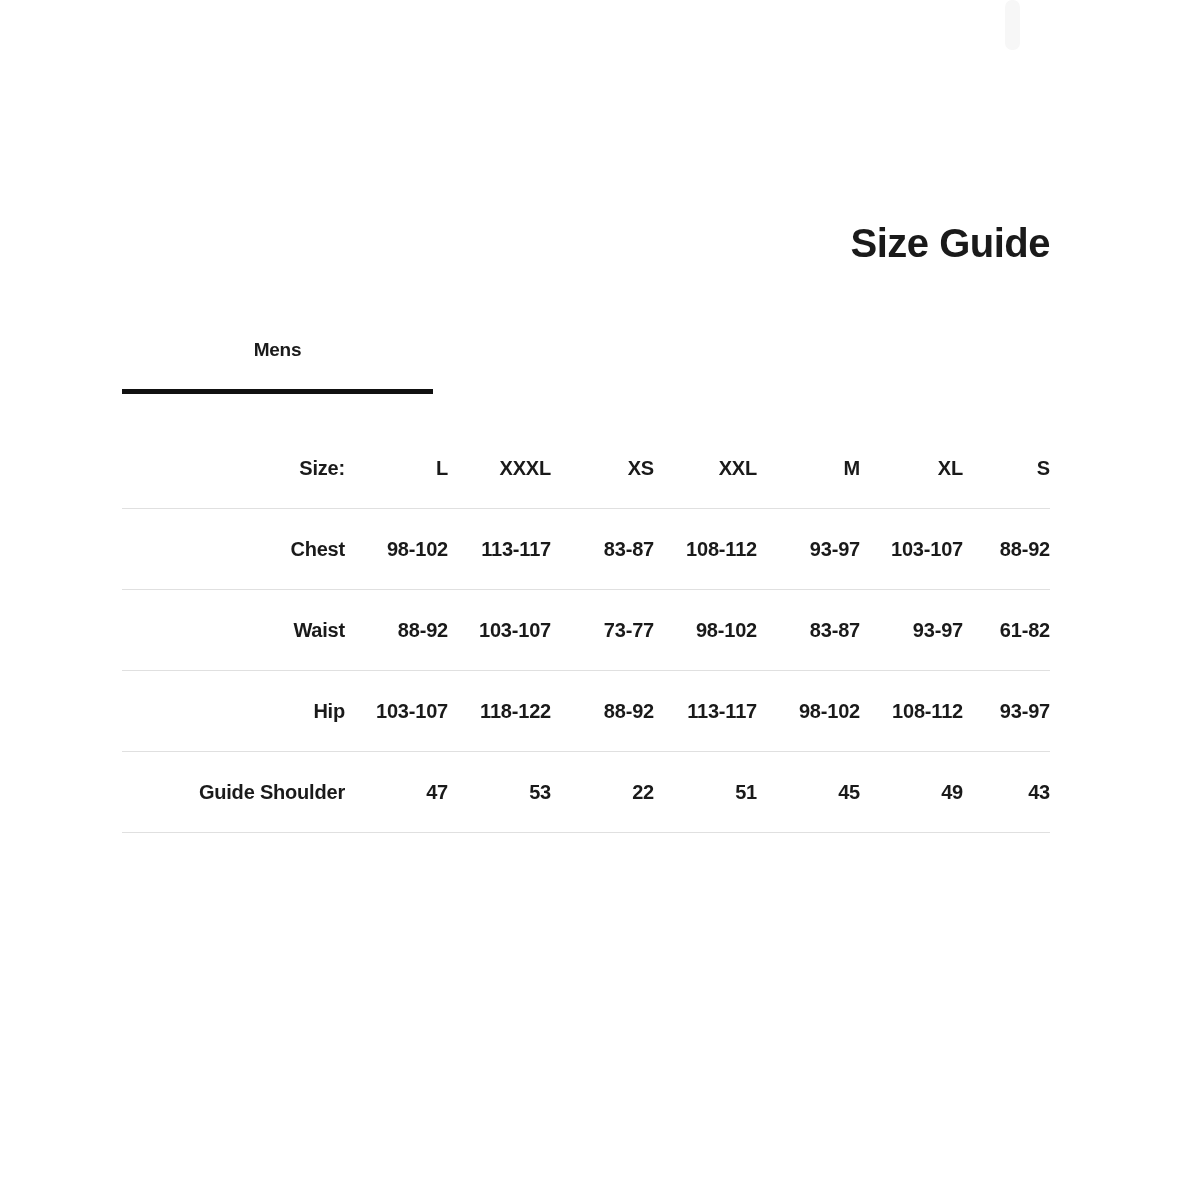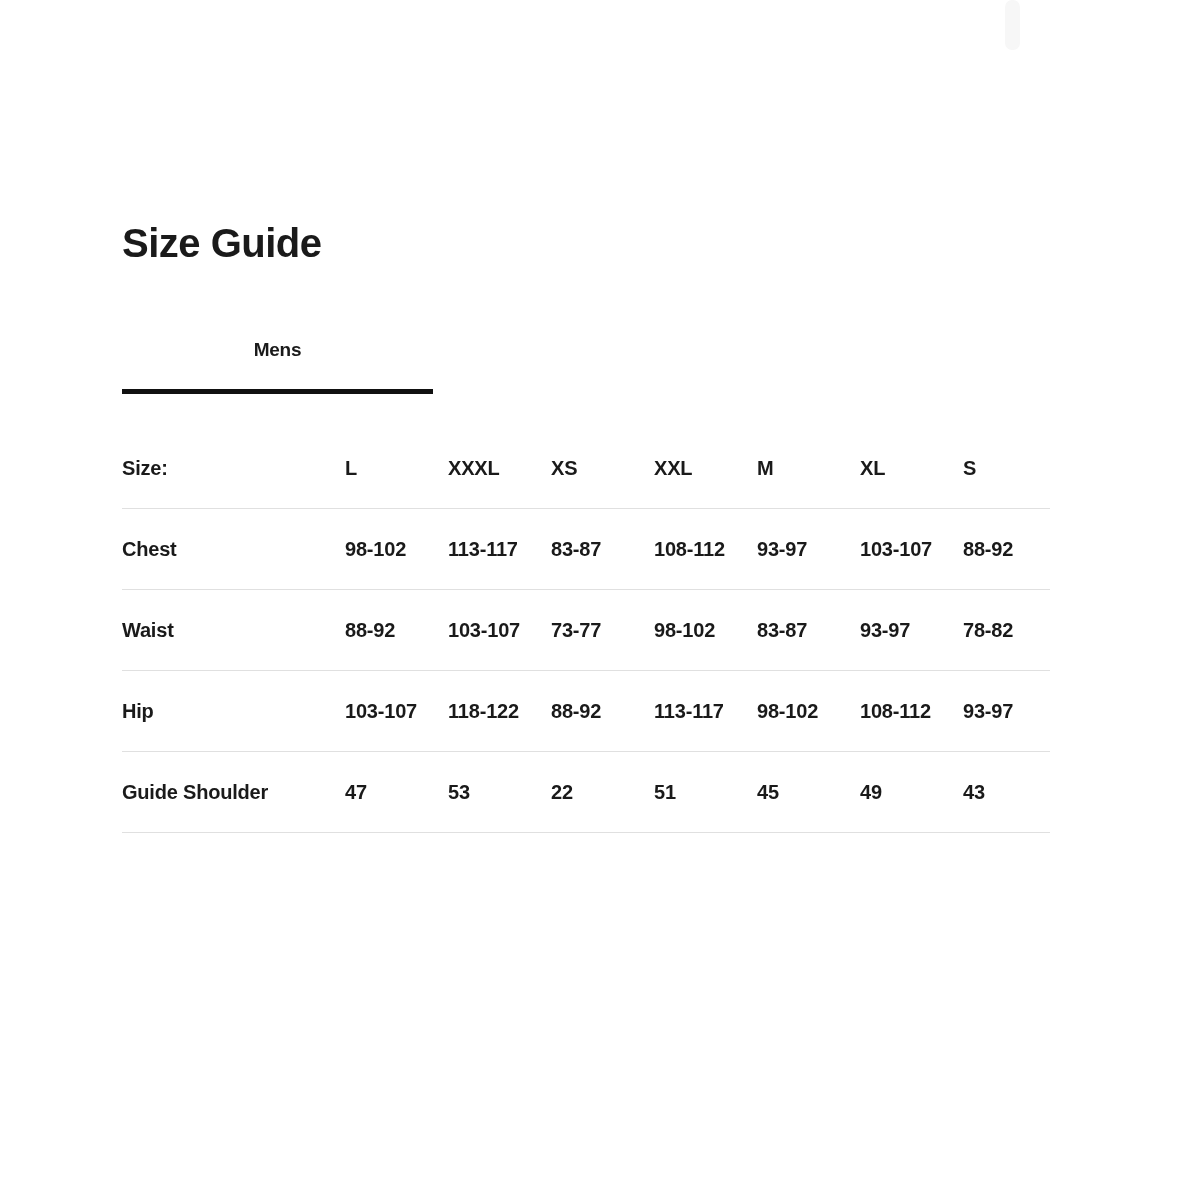--- a/index.html
+++ b/index.html
@@ -1,21 +1,21 @@
 <!DOCTYPE html>
 <html style="--text: #1a1a1a; --divider: #e0e0e0; --underline: #111111; --bg: #ffffff;"><head>
 <meta charset="utf-8">
 <style>
   :root {
     --text: #1a1a1a;
     --divider: #e0e0e0;
     --underline: #111111;
     --bg: #ffffff;
   }
-  * { margin: 0; padding: 0; box-sizing: border-box; }
+  * { margin: 0; padding: 0; box-sizing: border-box; text-align: right; }
   html, body {
     width: 1200px;
     height: 1200px;
     background: var(--bg);
     font-family: "Liberation Sans", sans-serif;
     color: var(--text);
     overflow: hidden;
     position: relative;
   }
   .scroll-thumb {
@@ -121,21 +121,21 @@
     </div>
 
     <div class="trow">
       <div class="cell">Waist</div>
       <div class="cell">88-92</div>
       <div class="cell">103-107</div>
       <div class="cell">73-77</div>
       <div class="cell">98-102</div>
       <div class="cell">83-87</div>
       <div class="cell">93-97</div>
-      <div class="cell">78-82</div>
+      <div class="cell">61-82</div>
     </div>
 
     <div class="trow">
       <div class="cell">Hip</div>
       <div class="cell">103-107</div>
       <div class="cell">118-122</div>
       <div class="cell">88-92</div>
       <div class="cell">113-117</div>
       <div class="cell">98-102</div>
       <div class="cell">108-112</div>

